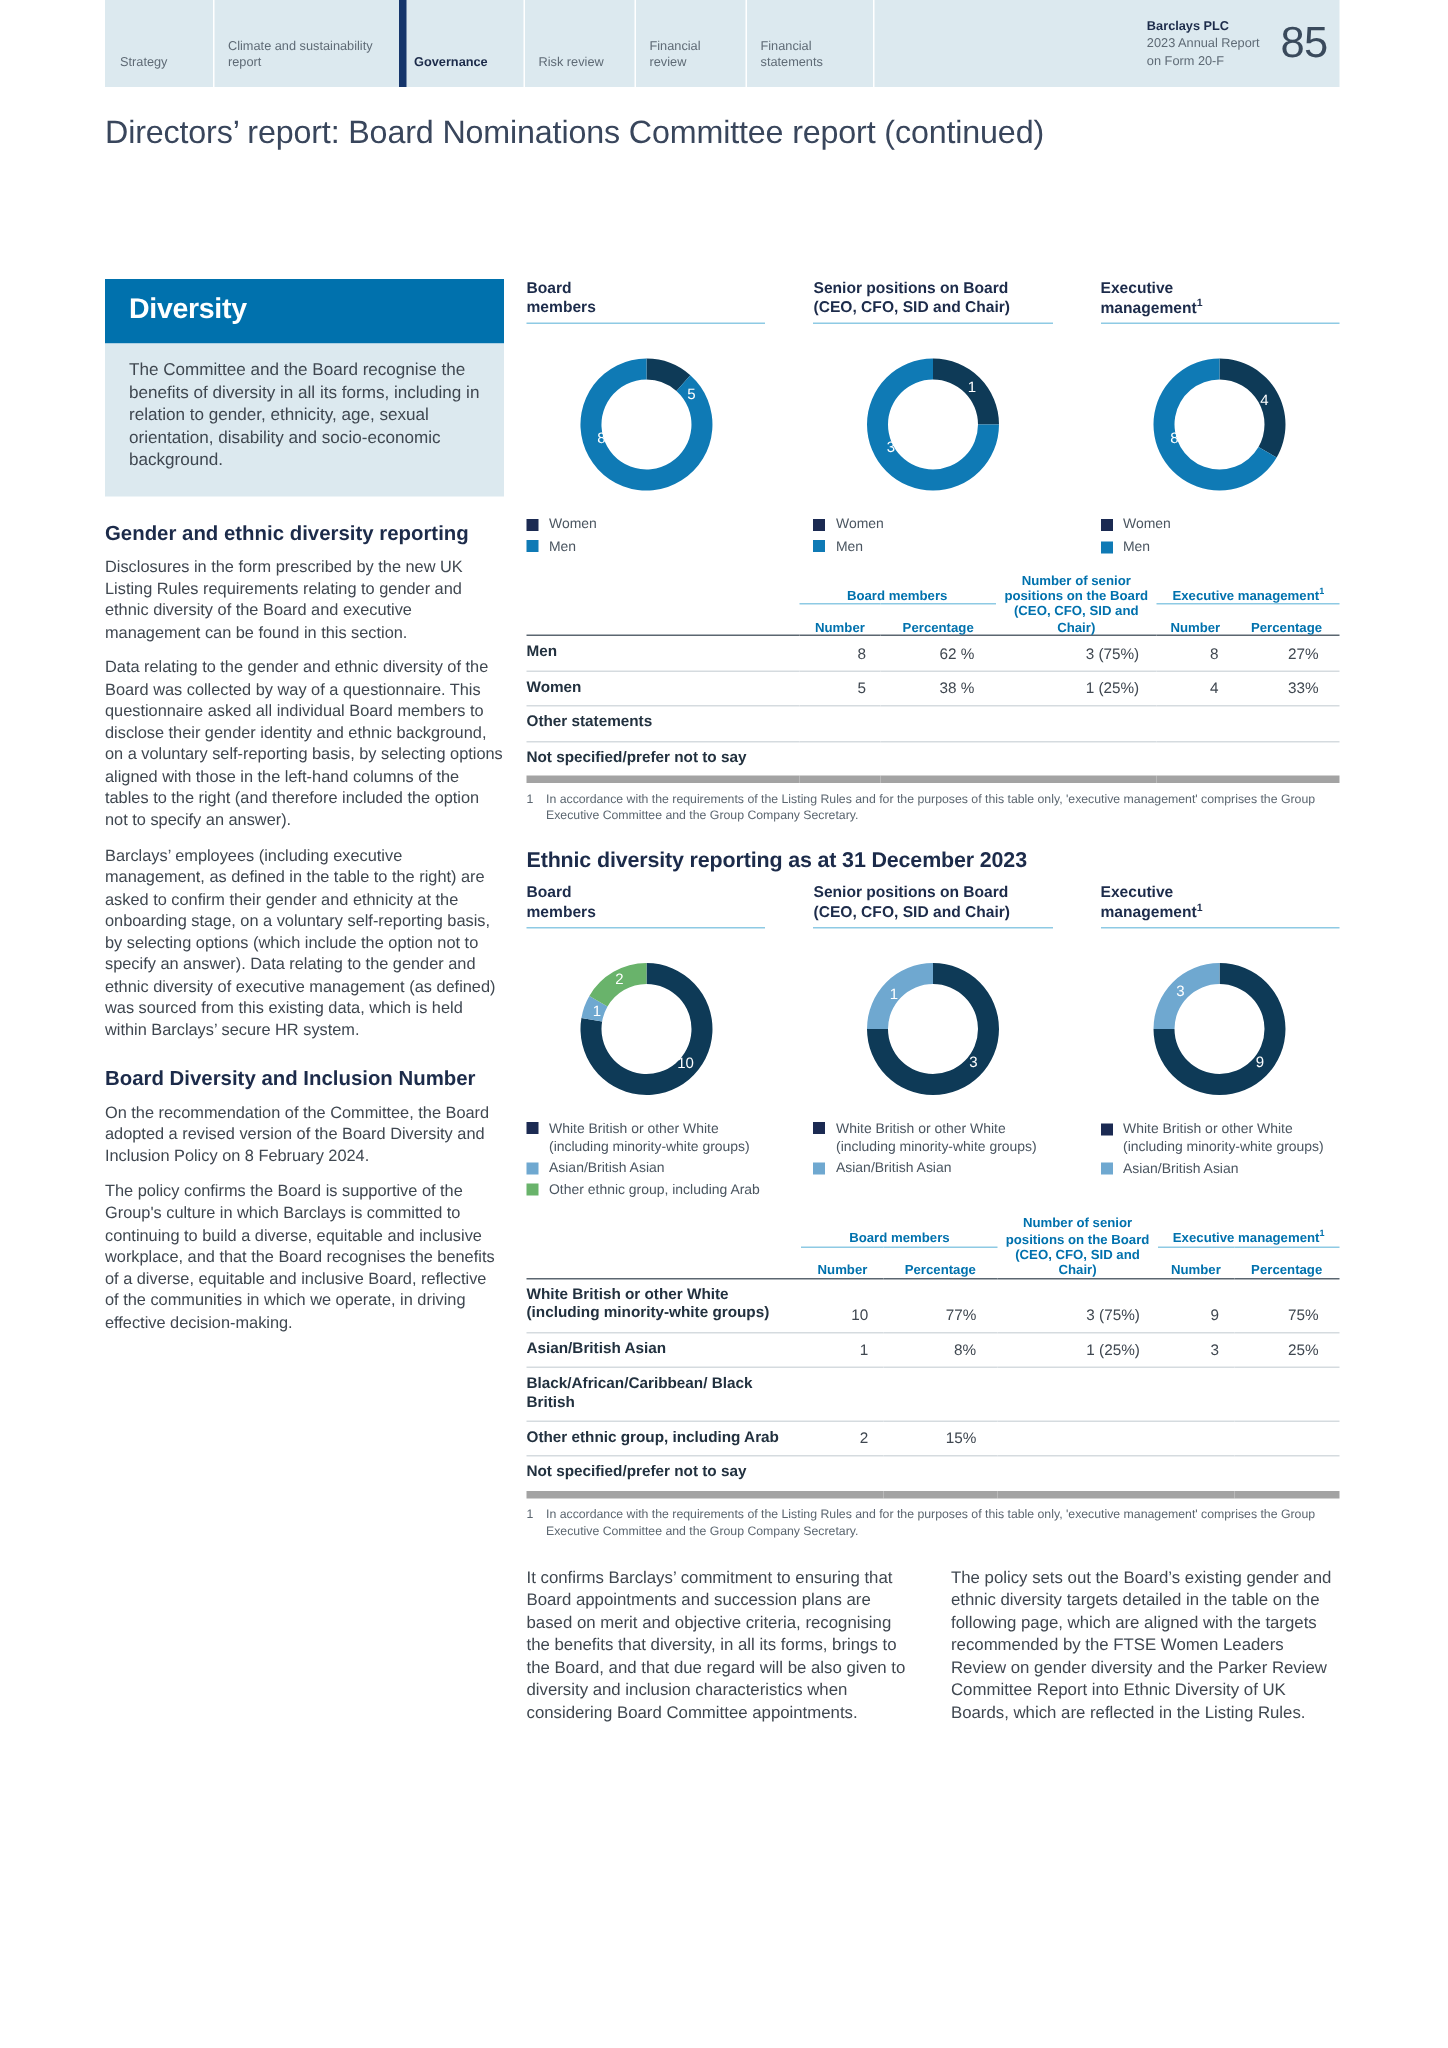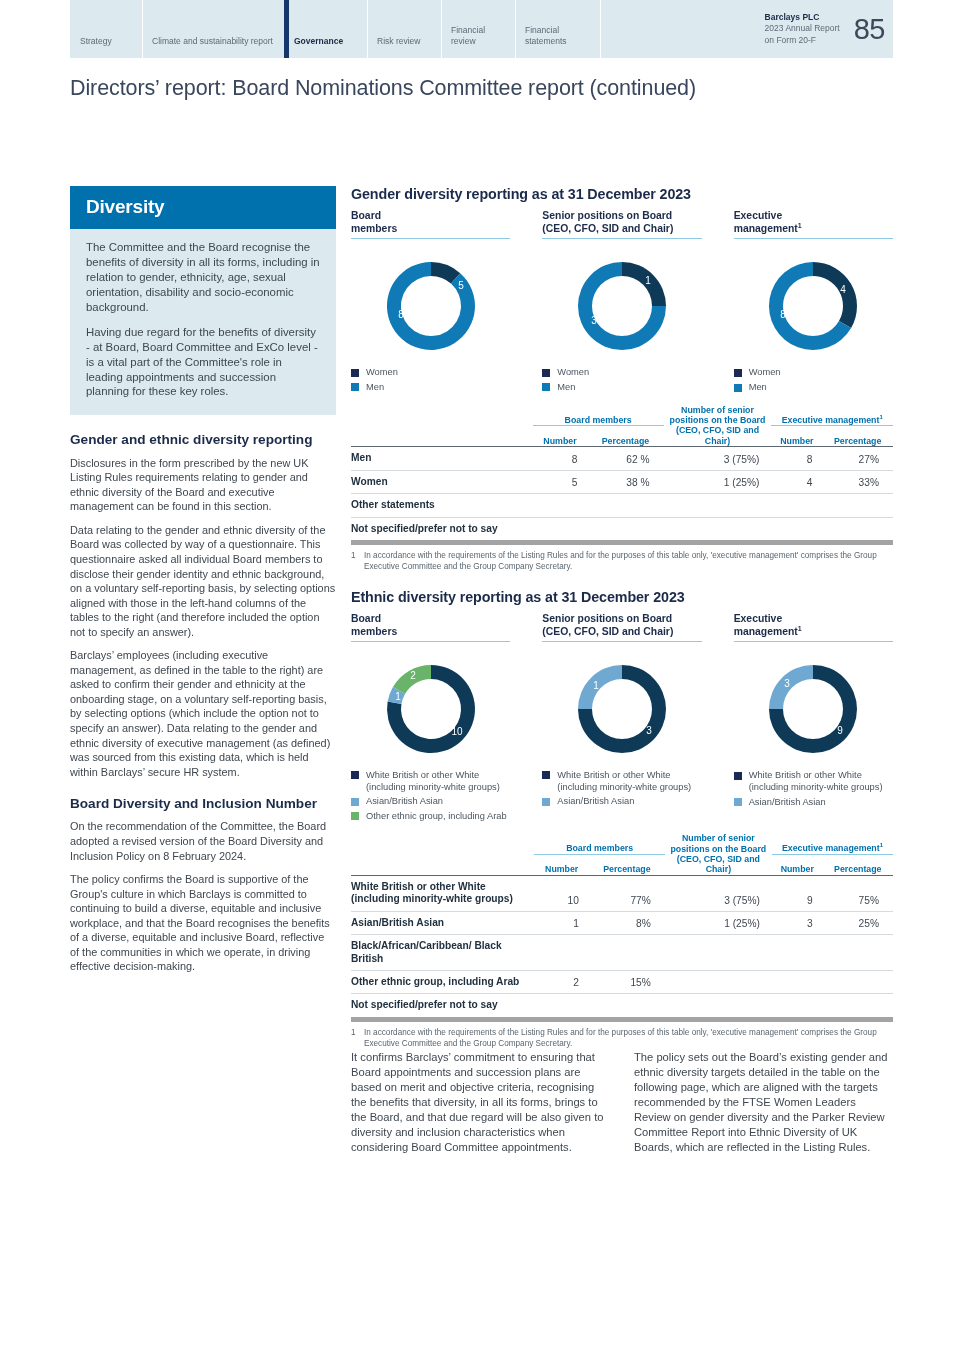--- a/index.html
+++ b/index.html
@@ -48,21 +48,21 @@
   }
   .nav-tab.active {
     color: #1c2b4a;
     font-weight: bold;
   }
   .nav-tab.active::before {
     width: 5px;
     background: #15356b;
   }
   .nav-tab.t-strategy { width: 72px; }
-  .nav-tab.t-climate { width: 142px; }
+  .nav-tab.t-climate { width: 124px; }
   .nav-tab.t-gov { width: 83px; }
   .nav-tab.t-risk { width: 74px; }
   .nav-tab.t-finrev { width: 74px; }
   .nav-tab.t-finstat { width: 85px; }
   .nav-spacer { flex: 1; position: relative; }
   .nav-spacer::before {
     content: "";
     position: absolute;
     left: 0; top: 0; bottom: 0;
     width: 1px;
@@ -270,20 +270,21 @@
     color: #5b6670;
     line-height: 1.34;
     margin-top: 6px;
   }
   .footnote .fn-num {
     flex: 0 0 13px;
   }
   .bottom-cols {
     display: flex;
     gap: 24px;
+    margin-top: 18px;
   }
   .bottom-cols .bcol {
     width: 259px;
   }
   .bottom-cols p {
     margin: 0;
     font-size: 11.2px;
     line-height: 1.345;
     color: #3f4750;
   }
@@ -322,37 +323,35 @@
 </div>
 
 <h1 class="page-title">Directors’ report: Board Nominations Committee report (continued)</h1>
 
 <div class="left-col">
 
   <div>
     <div class="diversity-box-header">Diversity</div>
     <div class="diversity-box-body">
       <p>The Committee and the Board recognise the benefits of diversity in all its forms, including in relation to gender, ethnicity, age, sexual orientation, disability and socio-economic background.</p>
-      <p>Having due regard for the benefits of diversity - at Board, Board Committee and ExCo level - is a vital part of the Committee's role in leading appointments and succession planning for these key roles.</p>
     </div>
   </div>
 
   <h2 class="lc-h2">Gender and ethnic diversity reporting</h2>
   <p class="lc-p">Disclosures in the form prescribed by the new UK Listing Rules requirements relating to gender and ethnic diversity of the Board and executive management can be found in this section.</p>
   <p class="lc-p">Data relating to the gender and ethnic diversity of the Board was collected by way of a questionnaire. This questionnaire asked all individual Board members to disclose their gender identity and ethnic background, on a voluntary self-reporting basis, by selecting options aligned with those in the left-hand columns of the tables to the right (and therefore included the option not to specify an answer).</p>
   <p class="lc-p">Barclays’ employees (including executive management, as defined in the table to the right) are asked to confirm their gender and ethnicity at the onboarding stage, on a voluntary self-reporting basis, by selecting options (which include the option not to specify an answer). Data relating to the gender and ethnic diversity of executive management (as defined) was sourced from this existing data, which is held within Barclays’ secure HR system.</p>
 
   <h2 class="lc-h2">Board Diversity and Inclusion Number</h2>
   <p class="lc-p">On the recommendation of the Committee, the Board adopted a revised version of the Board Diversity and Inclusion Policy on 8 February 2024.</p>
   <p class="lc-p">The policy confirms the Board is supportive of the Group's culture in which Barclays is committed to continuing to build a diverse, equitable and inclusive workplace, and that the Board recognises the benefits of a diverse, equitable and inclusive Board, reflective of the communities in which we operate, in driving effective decision-making.</p>
 </div>
 
 <div class="right-col">
 
-  <h2 class="section-title">Gender diversity reporting as at 31 December 2023</h2>
 
   <div class="charts-row">
 
     <div class="chart-block">
       <div class="chart-caption">
         <div>Board</div>
         <div>members</div>
       </div>
       <div class="donut-wrap">
         <svg width="110" height="110" viewBox="0 0 110 110">

